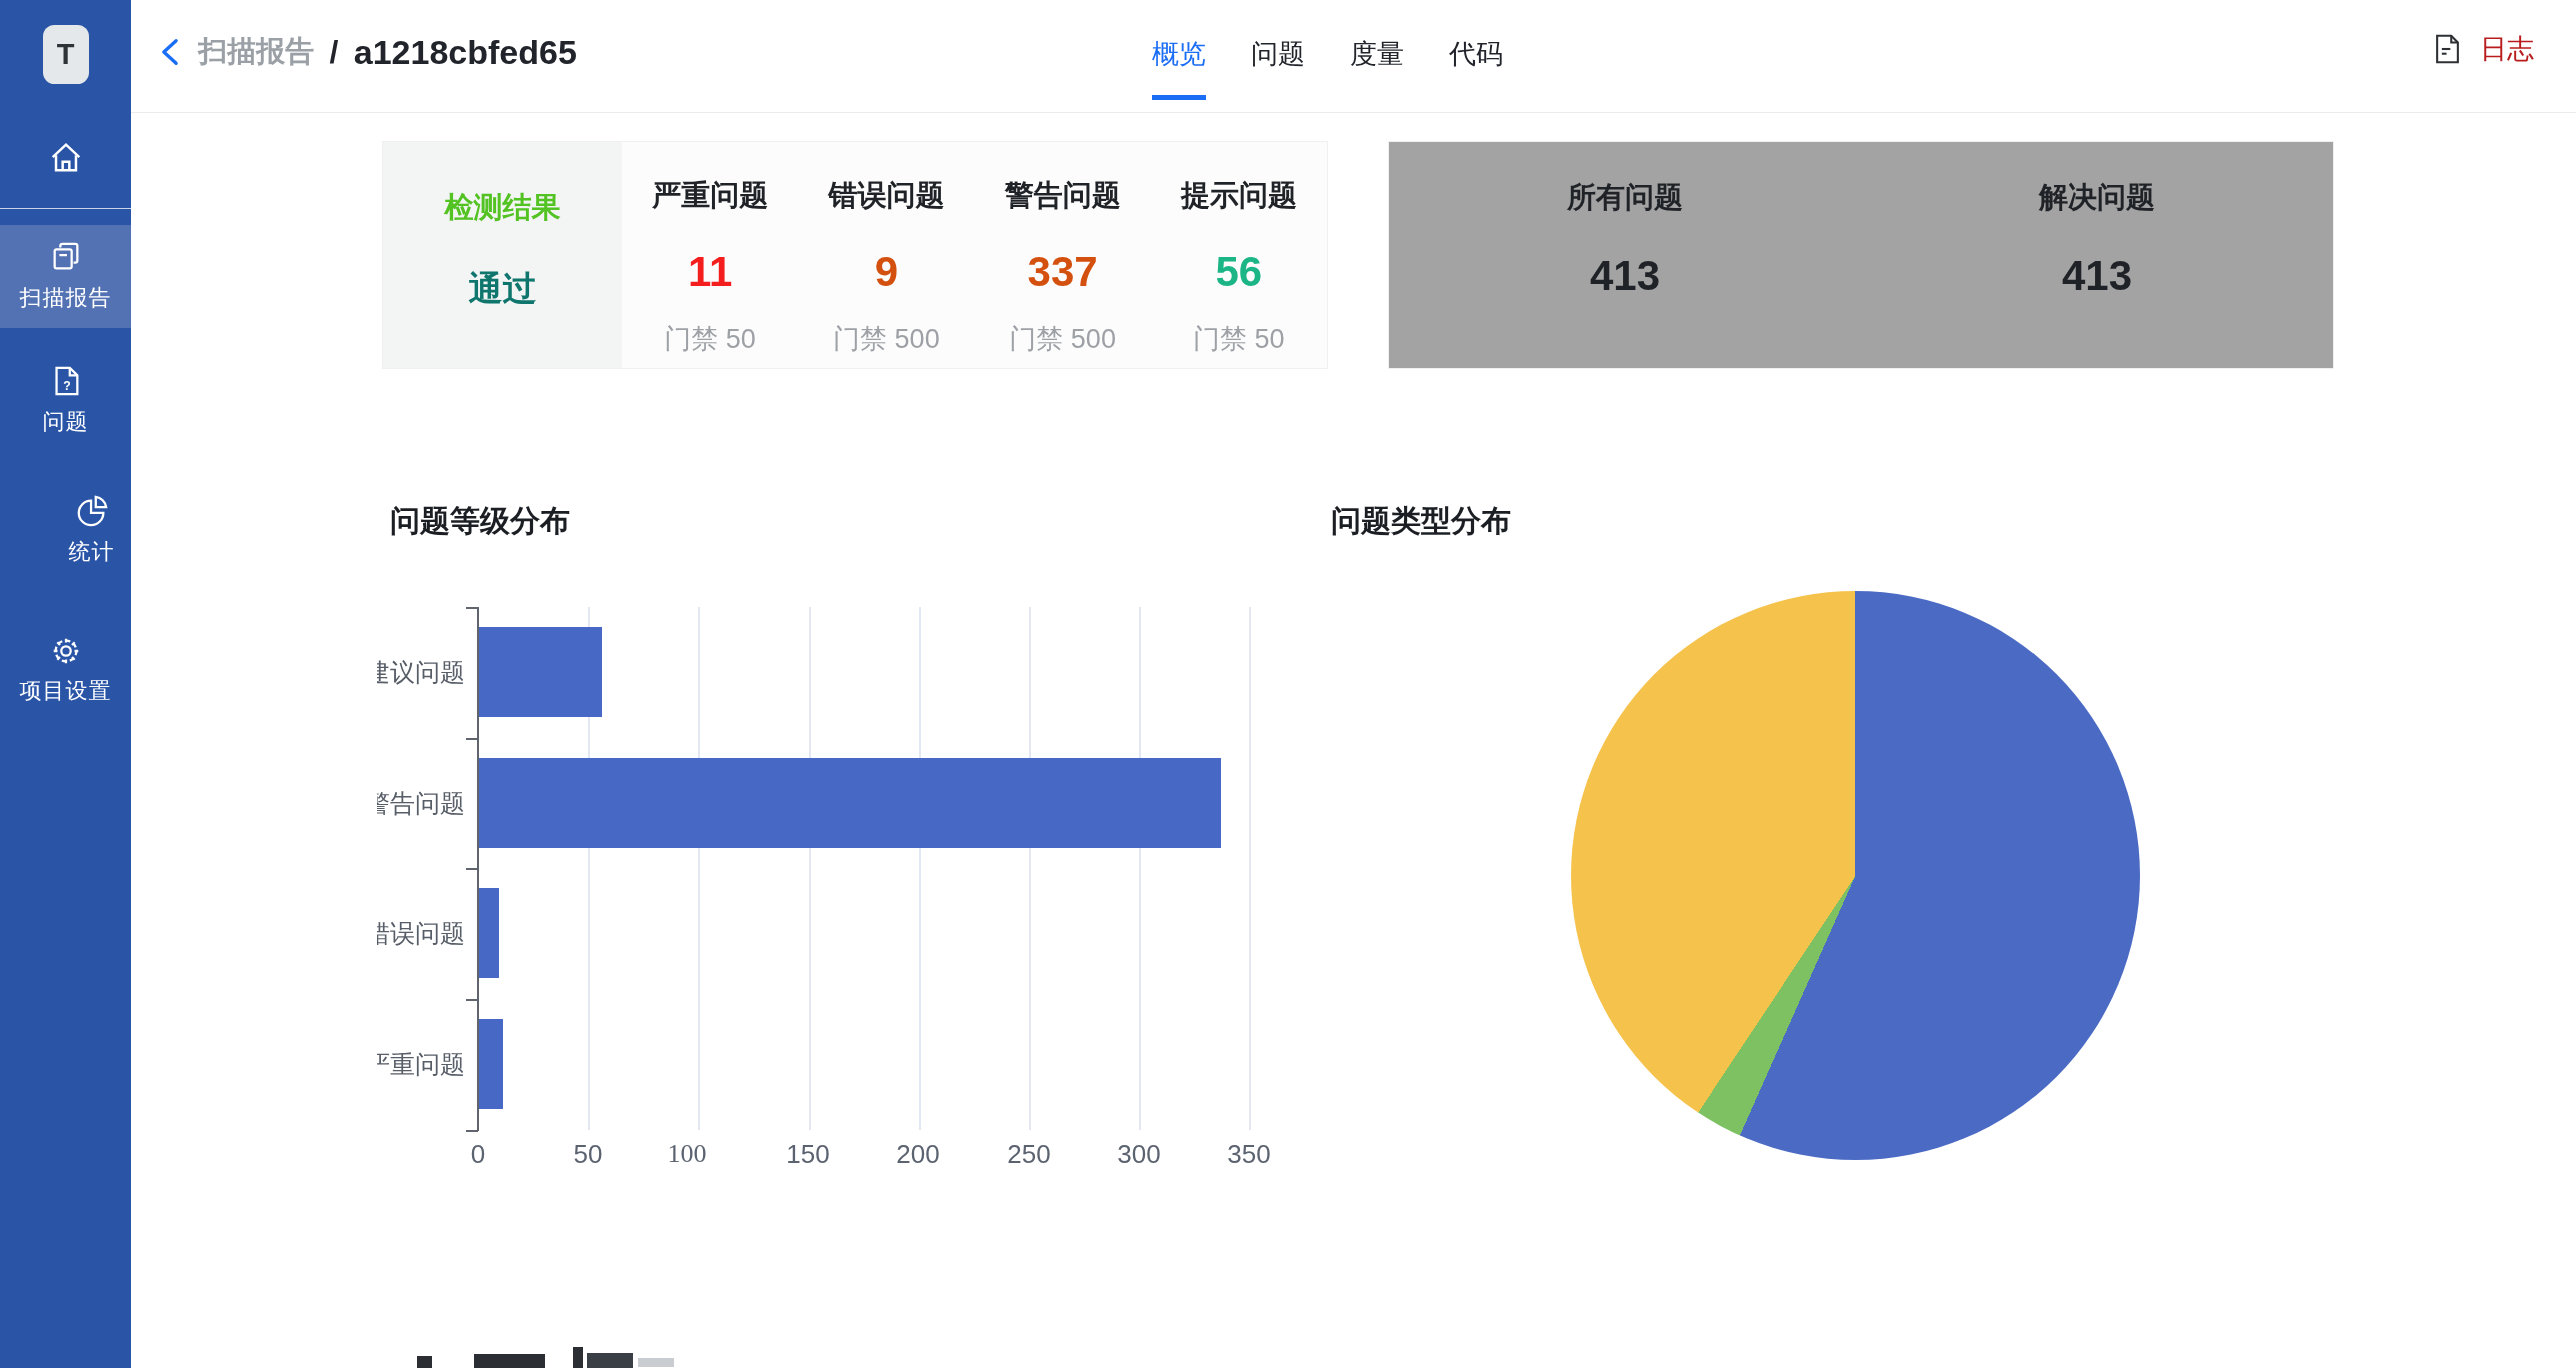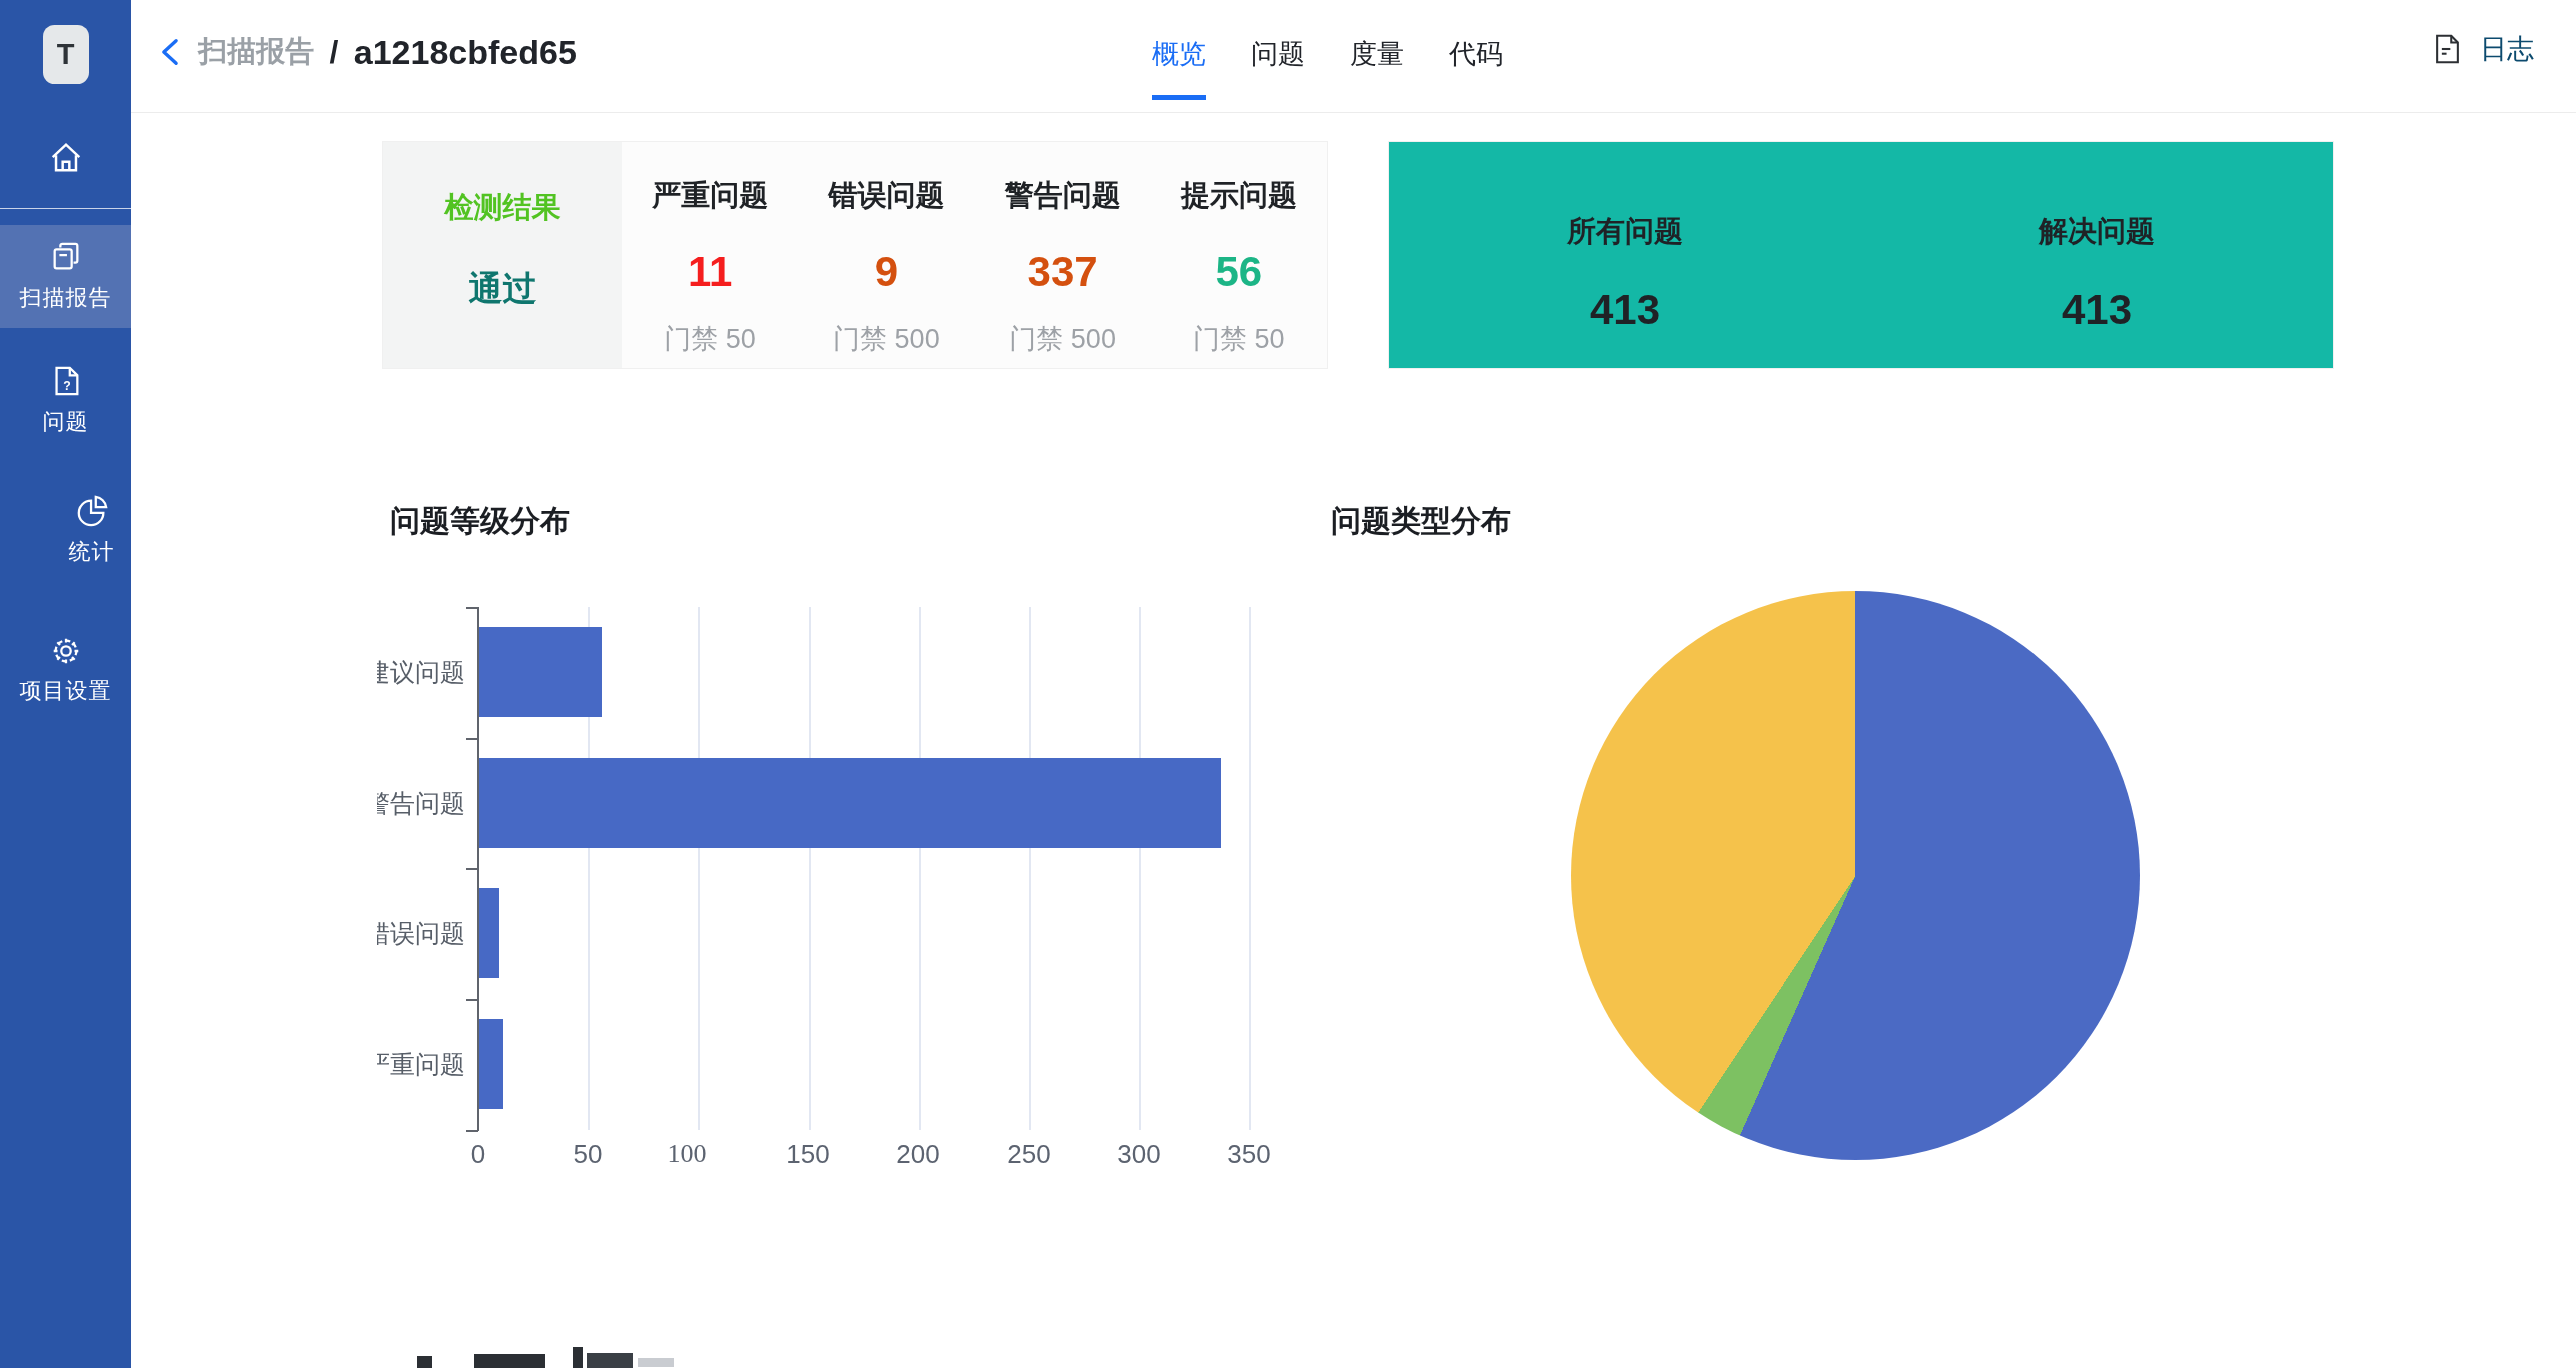--- a/index.html
+++ b/index.html
@@ -33,40 +33,40 @@
   .bc-back { width:25px; height:32px; display:flex; align-items:center; cursor:pointer; }
   .bc-parent { font-size:29px; font-weight:700; color:#9aa0a6; cursor:pointer; }
   .bc-sep { font-size:32px; font-weight:700; color:#21242a; }
   .bc-current { font-size:34px; font-weight:700; color:#21242a; }
   .tabs { position:absolute; left:1021px; top:0; height:113px; display:flex; gap:45px; }
   .tab { position:relative; padding-top:36px; font-size:27px; color:#21242a; cursor:pointer; }
   .tab.active { color:#1a6df5; }
   .tab.active::after { content:""; position:absolute; left:0; top:95px;
     width:100%; height:4.8px; background:#1a6df5; }
   .log-btn { position:absolute; right:42px; top:30.5px; display:flex; gap:19px;
-    align-items:center; font-size:27px; color:#0c4a6e; cursor:pointer; }
+    align-items:center; font-size:27px; color:#b91c1c; cursor:pointer; }
 
   
   .content { position:absolute; left:131px; top:114px; right:0; bottom:0;
     background:#fff; overflow:hidden; }
 
   .summary-card { position:absolute; left:251px; top:27px; width:946px; height:228px;
     background:#fcfcfc; border:1px solid #f0f0f0; display:flex; }
   .result-panel { width:239px; height:100%; background:#f3f4f4; display:flex;
     flex-direction:column; align-items:center; padding-top:46px; gap:38px; }
   .result-label { font-size:29px; font-weight:700; color:#52c322; }
   .result-value { font-size:34px; font-weight:700; color:#0f766e; }
   .metrics-area { flex:1; display:flex; }
   .metric-col { flex:1; display:flex; flex-direction:column; align-items:center; padding-top:34px; }
   .metric-label { font-size:29px; font-weight:700; color:#1f2226; }
   .metric-value { font-size:42px; font-weight:700; margin-top:32px; }
   .metric-gate { font-size:27px; color:#9da1a6; margin-top:25px; }
 
   .totals-card { position:absolute; left:1257px; top:27px; width:946px; height:228px;
-    background:#14b8a6; border:1px solid #f0f0f0; display:flex;align-items:center; }
+    background:#a3a3a3; border:1px solid #f0f0f0; display:flex; }
   .total-col { flex:1; display:flex; flex-direction:column; align-items:center; padding-top:36px; }
   .total-label { font-size:29px; font-weight:700; color:#1f2226; }
   .total-value { font-size:42px; font-weight:700; color:#1f2226; margin-top:34px; }
 
   .chart-title { position:absolute; font-size:30px; font-weight:700; color:#1b1e23; }
   .bar-title { left:259px; top:387px; }
   .pie-title { left:1200px; top:387px; }
 
   .bar-plot { position:absolute; left:246px; top:493px; width:925px; height:572px; overflow:hidden; }
   .grid-line { position:absolute; top:0; width:1.9px; height:523px; background:#e2e7f2; }

